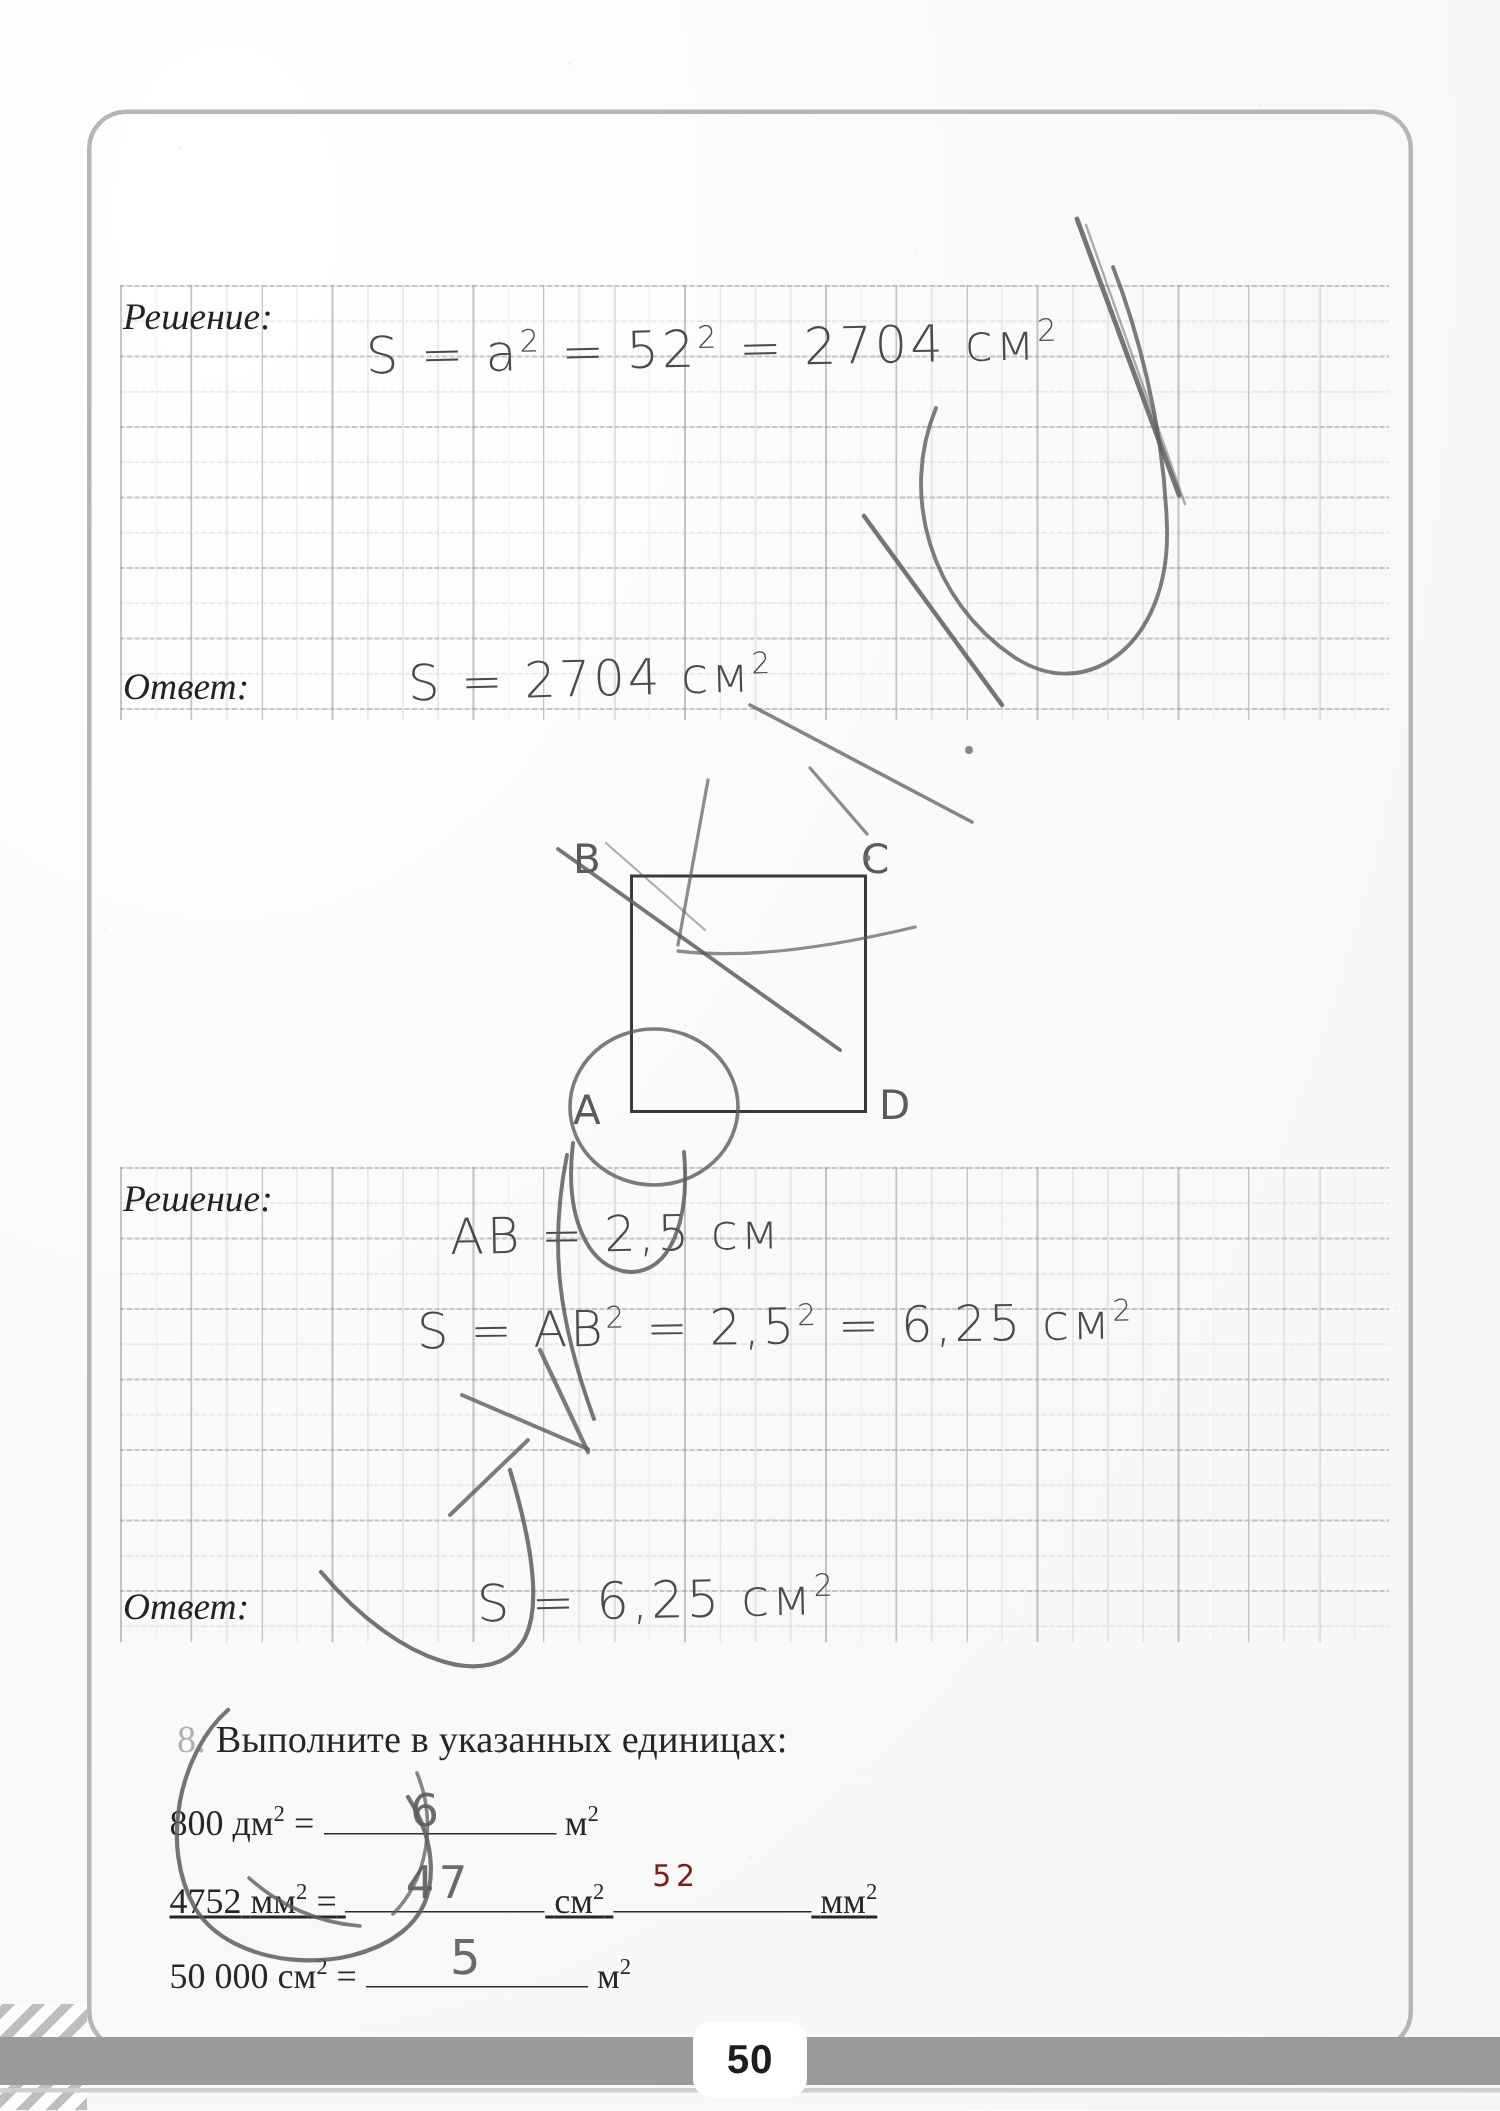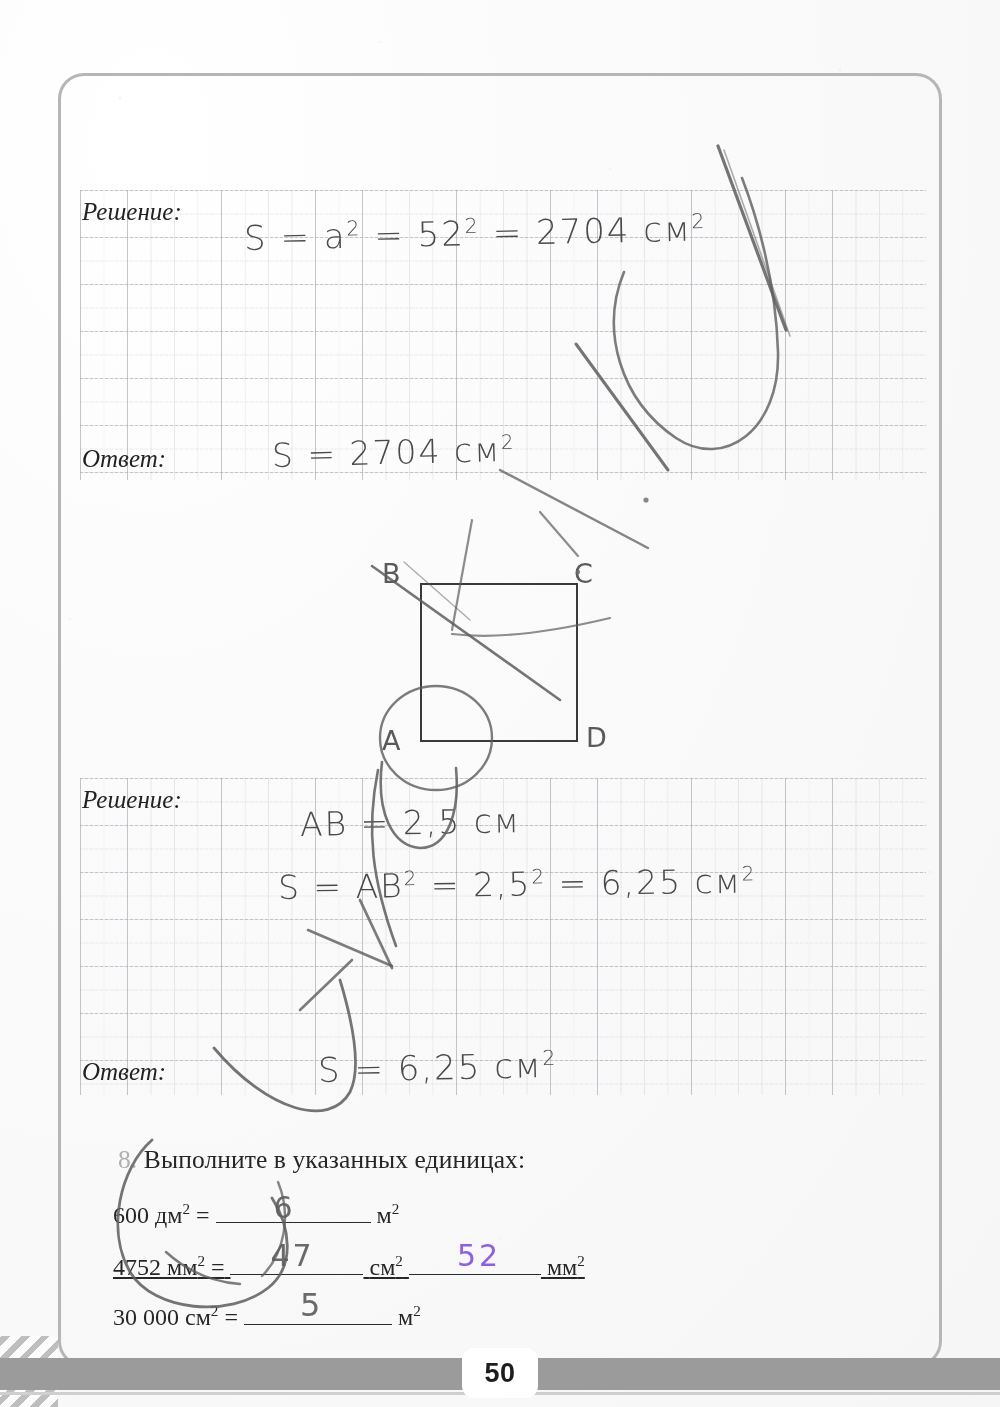--- a/index.html
+++ b/index.html
@@ -245,45 +245,45 @@
   <div class="hand" style="left:300px; top:805px; font-size:33px; transform: rotate(-1deg);">AB = 2,5 см</div>
   <div class="hand" style="left:278px; top:868px; font-size:33px; transform: rotate(-0.8deg);">S = AB<sup>2</sup> = 2,5<sup>2</sup> = 6,25 см<sup>2</sup></div>
   <div class="hand" style="left:318px; top:1050px; font-size:34px; transform: rotate(-1.2deg);">S = 6,25 см<sup>2</sup></div>
 
   <div class="task-line" style="left:118px; top:1140px; width:830px;">
     <span class="task-num">8.</span>
     <span>Выполните в указанных единицах:</span>
   </div>
 
   <div class="conv-row" style="left:113px; top:1196px;">
-    <span>600</span>
+    <span>800</span>
     <span class="unit">дм<sup>2</sup></span>
     <span>=</span>
     <span class="blank" style="width:155px; height:26px;">
       <span class="hw-ans-digit" style="left:58px; top:-6px; font-size:30px;">6</span>
     </span>
     <span class="unit">м<sup>2</sup></span>
   </div>
 
   <div class="conv-row" style="left:113px; top:1248px;text-decoration:underline;">
     <span>4752</span>
     <span class="unit">мм<sup>2</sup></span>
     <span>=</span>
     <span class="blank" style="width:133px; height:26px;">
       <span class="hw-ans-digit" style="left:40px; top:-10px; font-size:30px;">47</span>
     </span>
     <span class="unit">см<sup>2</sup></span>
     <span class="blank" style="width:132px; height:26px;">
-      <span class="hw-ans-digit" style="left:48px; top:-10px; font-size:30px; color:#8b5cf6;">52</span>
+      <span class="hw-ans-digit" style="left:26px; top:-10px; font-size:20px; color:#7f1d1d;">52</span>
     </span>
     <span class="unit">мм<sup>2</sup></span>
   </div>
 
   <div class="conv-row" style="left:113px; top:1298px;">
-    <span>30 000</span>
+    <span>50 000</span>
     <span class="unit">см<sup>2</sup></span>
     <span>=</span>
     <span class="blank" style="width:148px; height:26px;">
       <span class="hw-ans-digit" style="left:56px; top:-12px; font-size:32px;">5</span>
     </span>
     <span class="unit">м<sup>2</sup></span>
   </div>
 
   <svg id="scribbles" viewBox="0 0 1000 1407" xmlns="http://www.w3.org/2000/svg">
     <g fill="none" stroke="#5d5d5d" stroke-linecap="round">

